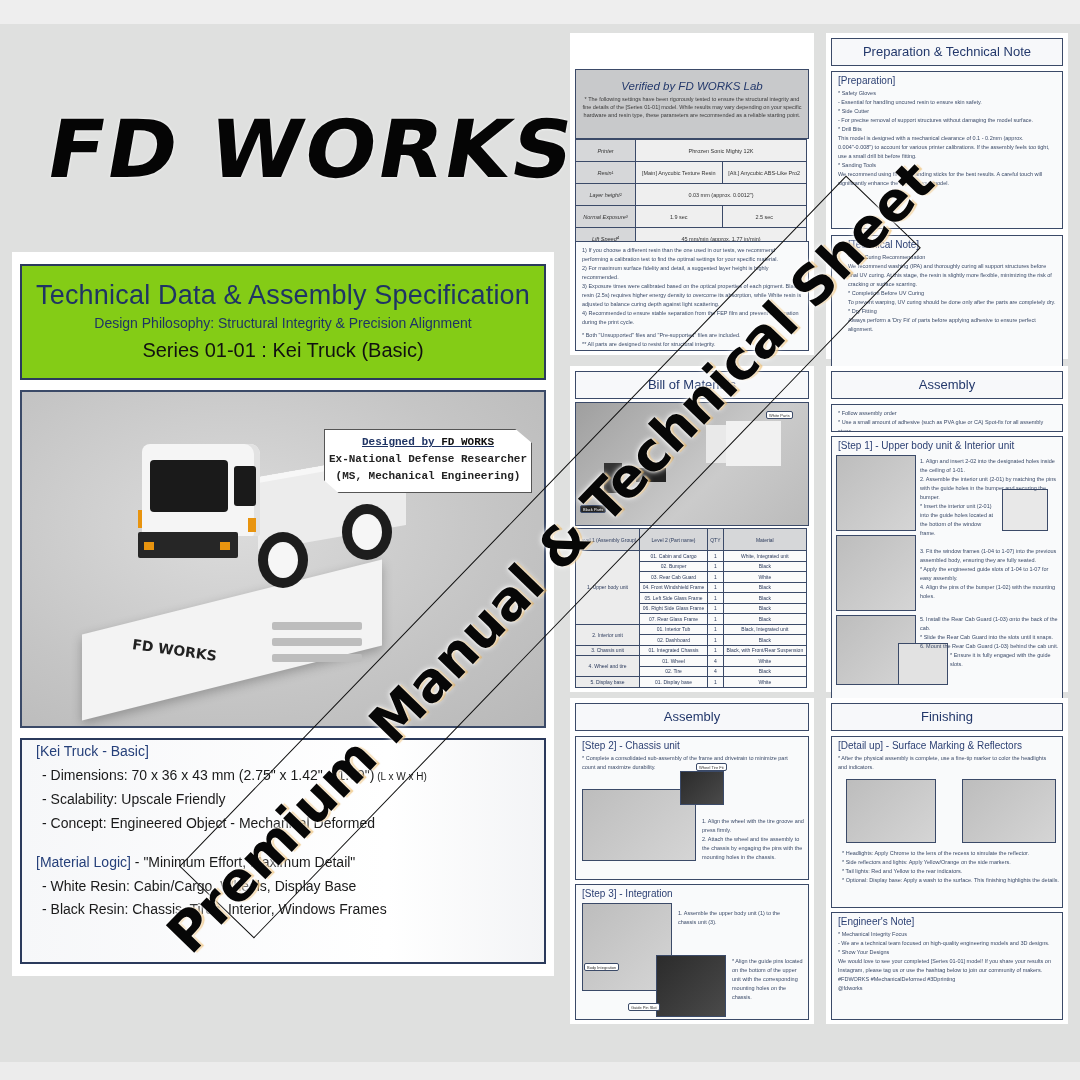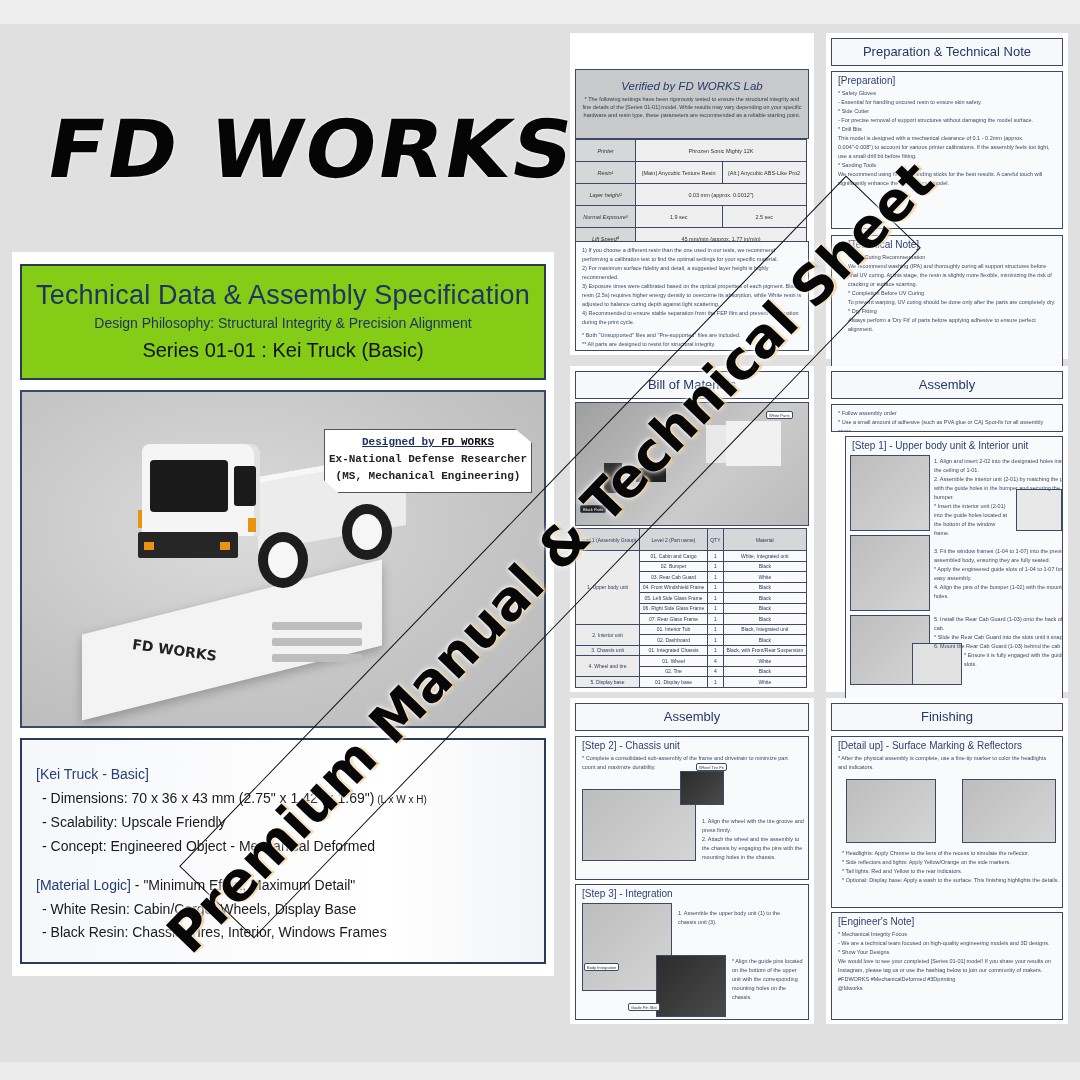--- a/index.html
+++ b/index.html
@@ -62,21 +62,21 @@
   .ind-r { position: absolute; left: 198px; top: 150px; width: 10px; height: 8px; background: #e8940f; }
   .corner-l { position: absolute; left: 116px; top: 118px; width: 4px; height: 18px; background: #e8940f; }
   .corner-r { position: absolute; left: 226px; top: 126px; width: 8px; height: 14px; background: #e8940f; }
   .bed { position: absolute; left: 236px; top: 72px; width: 148px; height: 74px; background: #ececec; transform: skewY(-10deg); box-shadow: inset 0 6px 0 #f7f7f7; }
   .wheel { position: absolute; width: 50px; height: 56px; background: #1d1d1d; border-radius: 50%; }
   .wheel::after { content: ""; position: absolute; left: 10px; top: 10px; width: 30px; height: 36px; background: #f6f6f6; border-radius: 50%; }
 
   .specs-box {
     position: absolute; left: 8px; top: 486px; width: 526px; height: 226px;
     border: 2px solid #2b3a5c; background: linear-gradient(90deg, #f6f7f9, #ffffff 70%, #f3f4f6);
-    padding: 23px 14px; font-size: 14px; line-height: 23.5px; color: #1a1a1a;
+    padding: 0 14px; font-size: 14px; line-height: 23.5px; color: #1a1a1a;
   }
   .spec-head { color: #26407a; }
   .spec-item { padding-left: 6px; }
   .spec-small { font-size: 10px; }
   .spec-gap { height: 16px; }
 
   
   .panel { position: absolute; background: #ffffff; }
   .panel-title {
     position: absolute; left: 5px; right: 5px; top: 5px; height: 28px;
@@ -330,21 +330,21 @@
   </tbody>
     </table>
 </div>
 
 <div class="panel" style="left:826px;top:366px;width:242px;height:326px;">
   <div class="panel-title">Assembly</div>
   <div class="panel-body" style="top:38px;height:28px;">
     <div class="tiny">* Follow assembly order</div>
     <div class="tiny">* Use a small amount of adhesive (such as PVA glue or CA) Spot-fix for all assembly steps</div>
   </div>
-  <div class="panel-body" style="top:70px;height:298px;margin-left:14px;">
+  <div class="panel-body" style="top:70px;height:298px;">
     <div class="sub-head">[Step 1] - Upper body unit &amp; Interior unit</div>
     <div class="img-grey" style="left:4px;top:18px;width:80px;height:76px;"></div>
     <div class="img-grey" style="left:4px;top:98px;width:80px;height:76px;"></div>
     <div class="img-grey" style="left:4px;top:178px;width:80px;height:70px;"></div>
     <div class="img-grey" style="left:170px;top:52px;width:46px;height:42px;background:#e8e8e8;"></div>
     <div class="img-grey" style="left:66px;top:206px;width:50px;height:42px;background:#e2e2e2;"></div>
     <div style="position:absolute;left:88px;top:20px;width:140px;">
       <div class="tiny">1. Align and insert 2-02 into the designated holes inside the ceiling of 1-01.</div>
       <div class="tiny">2. Assemble the interior unit (2-01) by matching the pins with the guide holes in the bumper and securing the bumper.</div>
       <div class="tiny" style="width:78px">* Insert the interior unit (2-01) into the guide holes located at the bottom of the window frame.</div>

